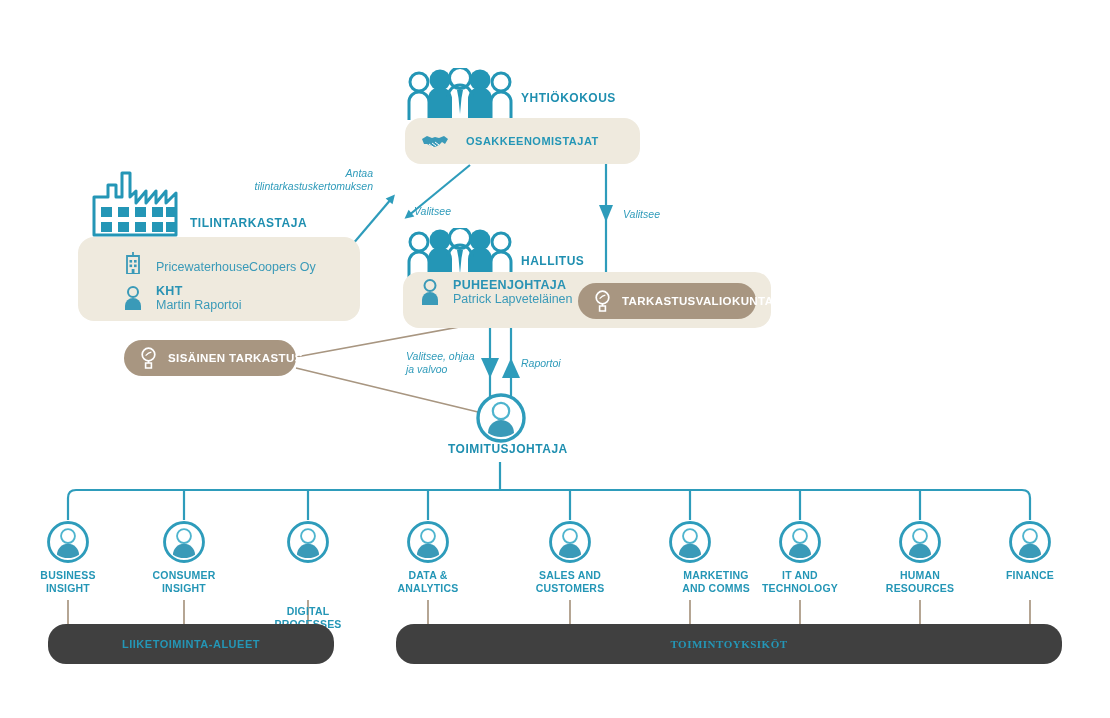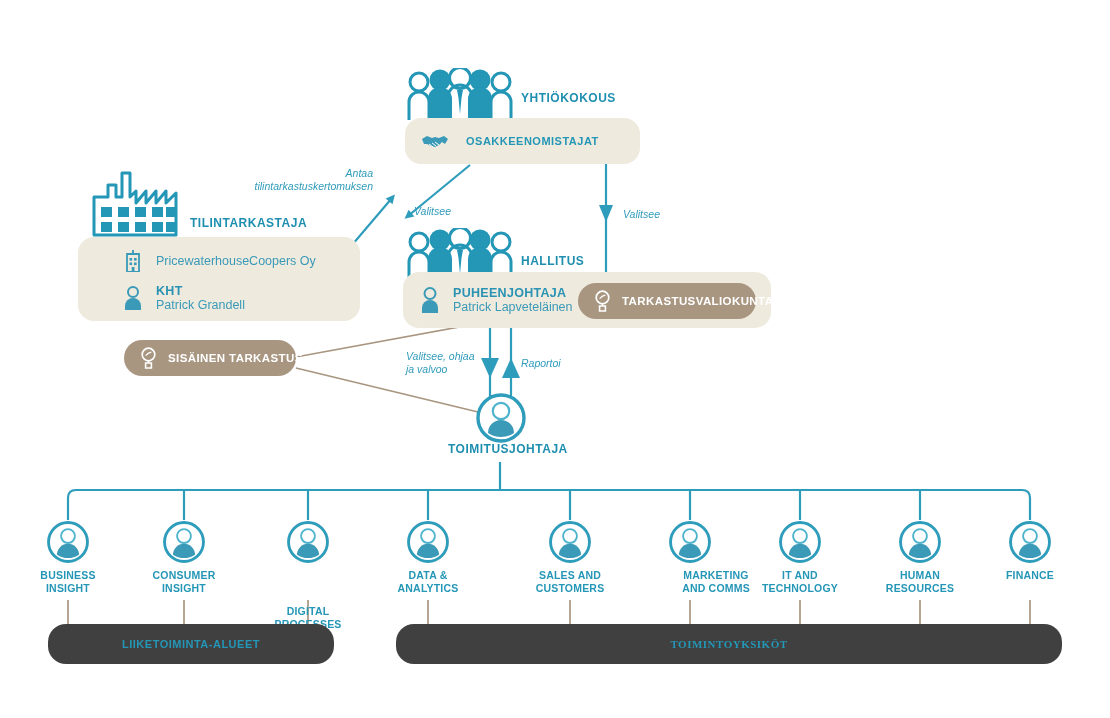--- a/index.html
+++ b/index.html
@@ -207,21 +207,21 @@
         <rect x="45" y="59" width="11" height="10"></rect>
         <rect x="62" y="59" width="11" height="10"></rect>
         <rect x="76" y="59" width="9" height="10"></rect>
       </g>
     </svg>
   </div>
   <div class="cap" style="left:190px;top:216px;">TILINTARKASTAJA</div>
 
   <div class="card" style="left:78px;top:237px;width:282px;height:84px;"></div>
 
-  <div class="crow" style="left:118px;top:248px;height:26px;">
+  <div class="crow" style="left:118px;top:248px;height:26px;align-items:flex-end;">
     <span class="ico">
       <svg width="16" height="22" viewBox="0 0 16 22" xmlns="http://www.w3.org/2000/svg">
         <path d="M8,0 L8,4 M2,4 L14,4 L14,22 L2,22 z" fill="none" stroke="#3a9ab8" stroke-width="1.8"></path>
         <g fill="#3a9ab8">
           <rect x="4.5" y="8" width="2.6" height="2.6"></rect>
           <rect x="9" y="8" width="2.6" height="2.6"></rect>
           <rect x="4.5" y="12.5" width="2.6" height="2.6"></rect>
           <rect x="9" y="12.5" width="2.6" height="2.6"></rect>
           <rect x="6.7" y="17" width="2.8" height="5"></rect>
         </g>
@@ -232,21 +232,21 @@
 
   <div class="crow" style="left:118px;top:281px;height:34px;">
     <span class="ico">
       <svg width="18" height="24" viewBox="0 0 18 24" xmlns="http://www.w3.org/2000/svg">
         <circle cx="9" cy="6" r="5" fill="none" stroke="#3a9ab8" stroke-width="2"></circle>
         <path d="M1,24 L1,20 a8,8 0 0 1 16,0 L17,24 z" fill="#3a9ab8"></path>
       </svg>
     </span>
     <span class="txt">
       <div class="rowname">KHT</div>
-      <div class="rowsub">Patrick Grandell</div>
+      <div class="rowsub">Martin Raportoi</div>
     </span>
   </div>
 
   <div class="node" style="left:405px;top:228px;">
     <svg width="110" height="52" viewBox="0 0 110 52" xmlns="http://www.w3.org/2000/svg">
       <g fill="none" stroke="#2496b6" stroke-width="3">
         <circle cx="14" cy="14" r="9"></circle>
         <path d="M4,52 L4,34 a10,10 0 0 1 20,0 L24,52"></path>
         <circle cx="96" cy="14" r="9"></circle>
         <path d="M86,52 L86,34 a10,10 0 0 1 20,0 L106,52"></path>
@@ -261,21 +261,21 @@
         <circle cx="55" cy="10" r="10.5" fill="none" stroke="#2496b6" stroke-width="3"></circle>
         <path d="M43,52 L43,29 a12,12 0 0 1 24,0 L67,52" fill="none" stroke="#2496b6" stroke-width="3"></path>
         <path d="M52,22 L58,22 L56.5,30 L55,46 L53.5,30 z" fill="#2496b6"></path>
       </g>
     </svg>
   </div>
   <div class="cap" style="left:521px;top:254px;">HALLITUS</div>
 
   <div class="card" style="left:403px;top:272px;width:368px;height:56px;"></div>
 
-  <div class="crow" style="left:415px;top:281px;height:38px;">
+  <div class="crow" style="left:415px;top:273px;height:38px;">
     <span class="ico">
       <svg width="18" height="26" viewBox="0 0 18 26" xmlns="http://www.w3.org/2000/svg">
         <circle cx="9" cy="6.5" r="5.5" fill="none" stroke="#3a9ab8" stroke-width="2"></circle>
         <path d="M1,26 L1,21 a8,8 0 0 1 16,0 L17,26 z" fill="#3a9ab8"></path>
       </svg>
     </span>
     <span class="txt">
       <div class="rowname">PUHEENJOHTAJA</div>
       <div class="rowsub">Patrick Lapveteläinen</div>
     </span>

